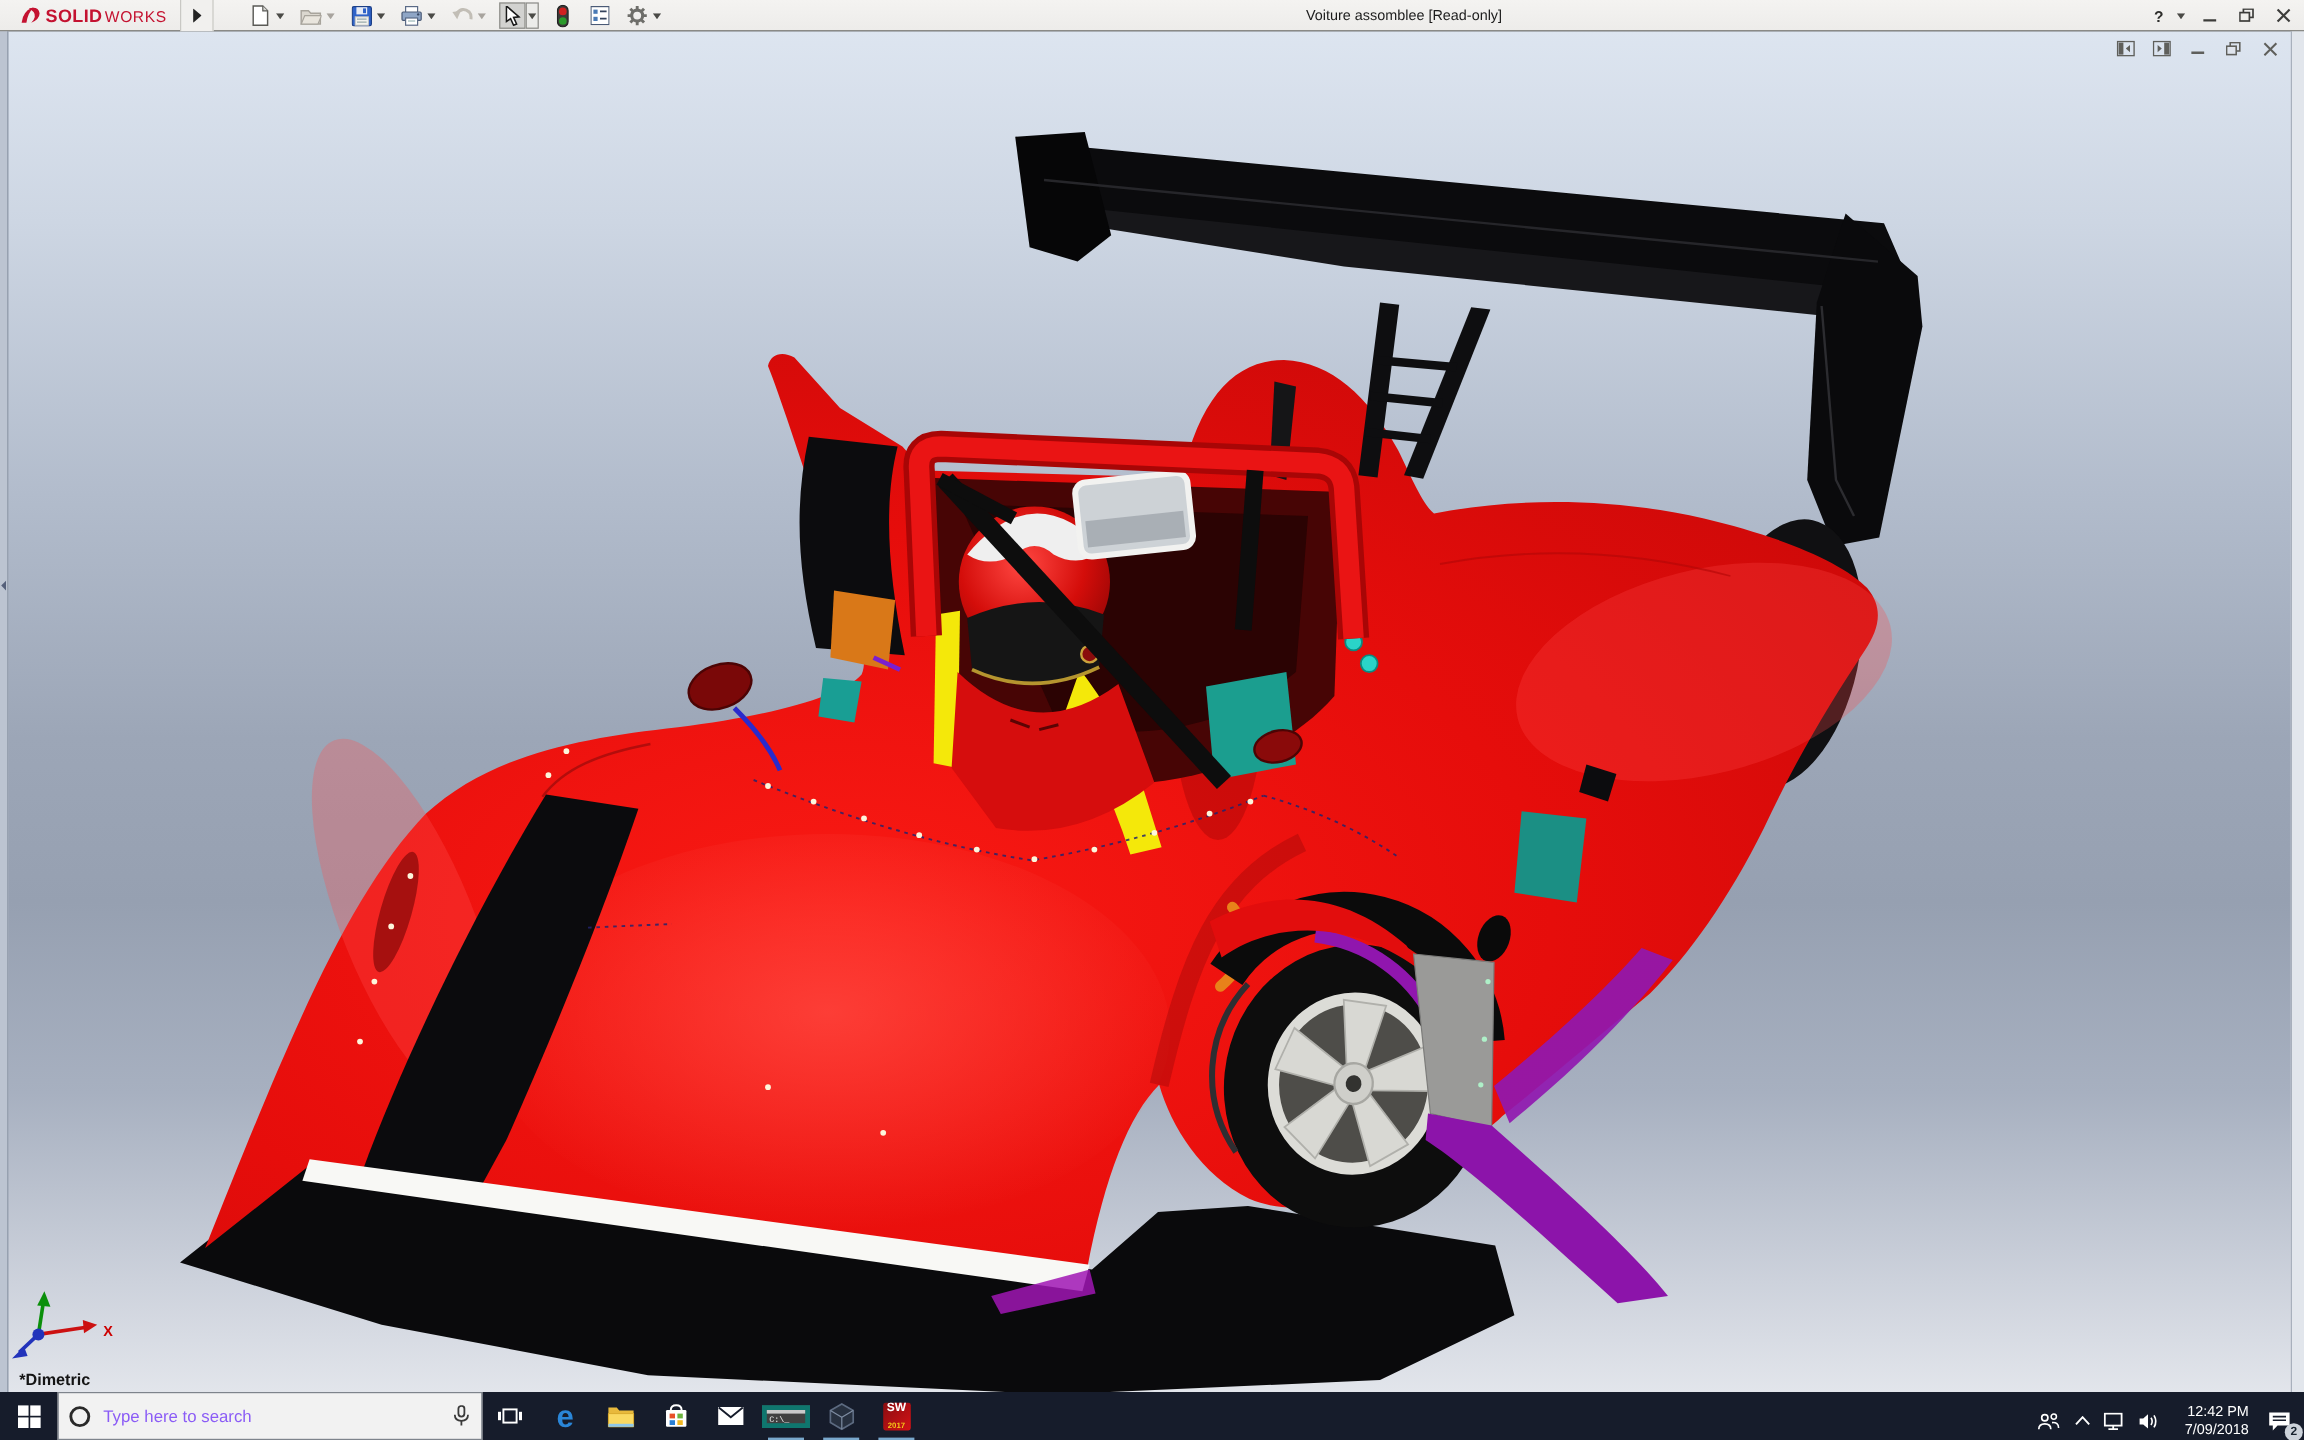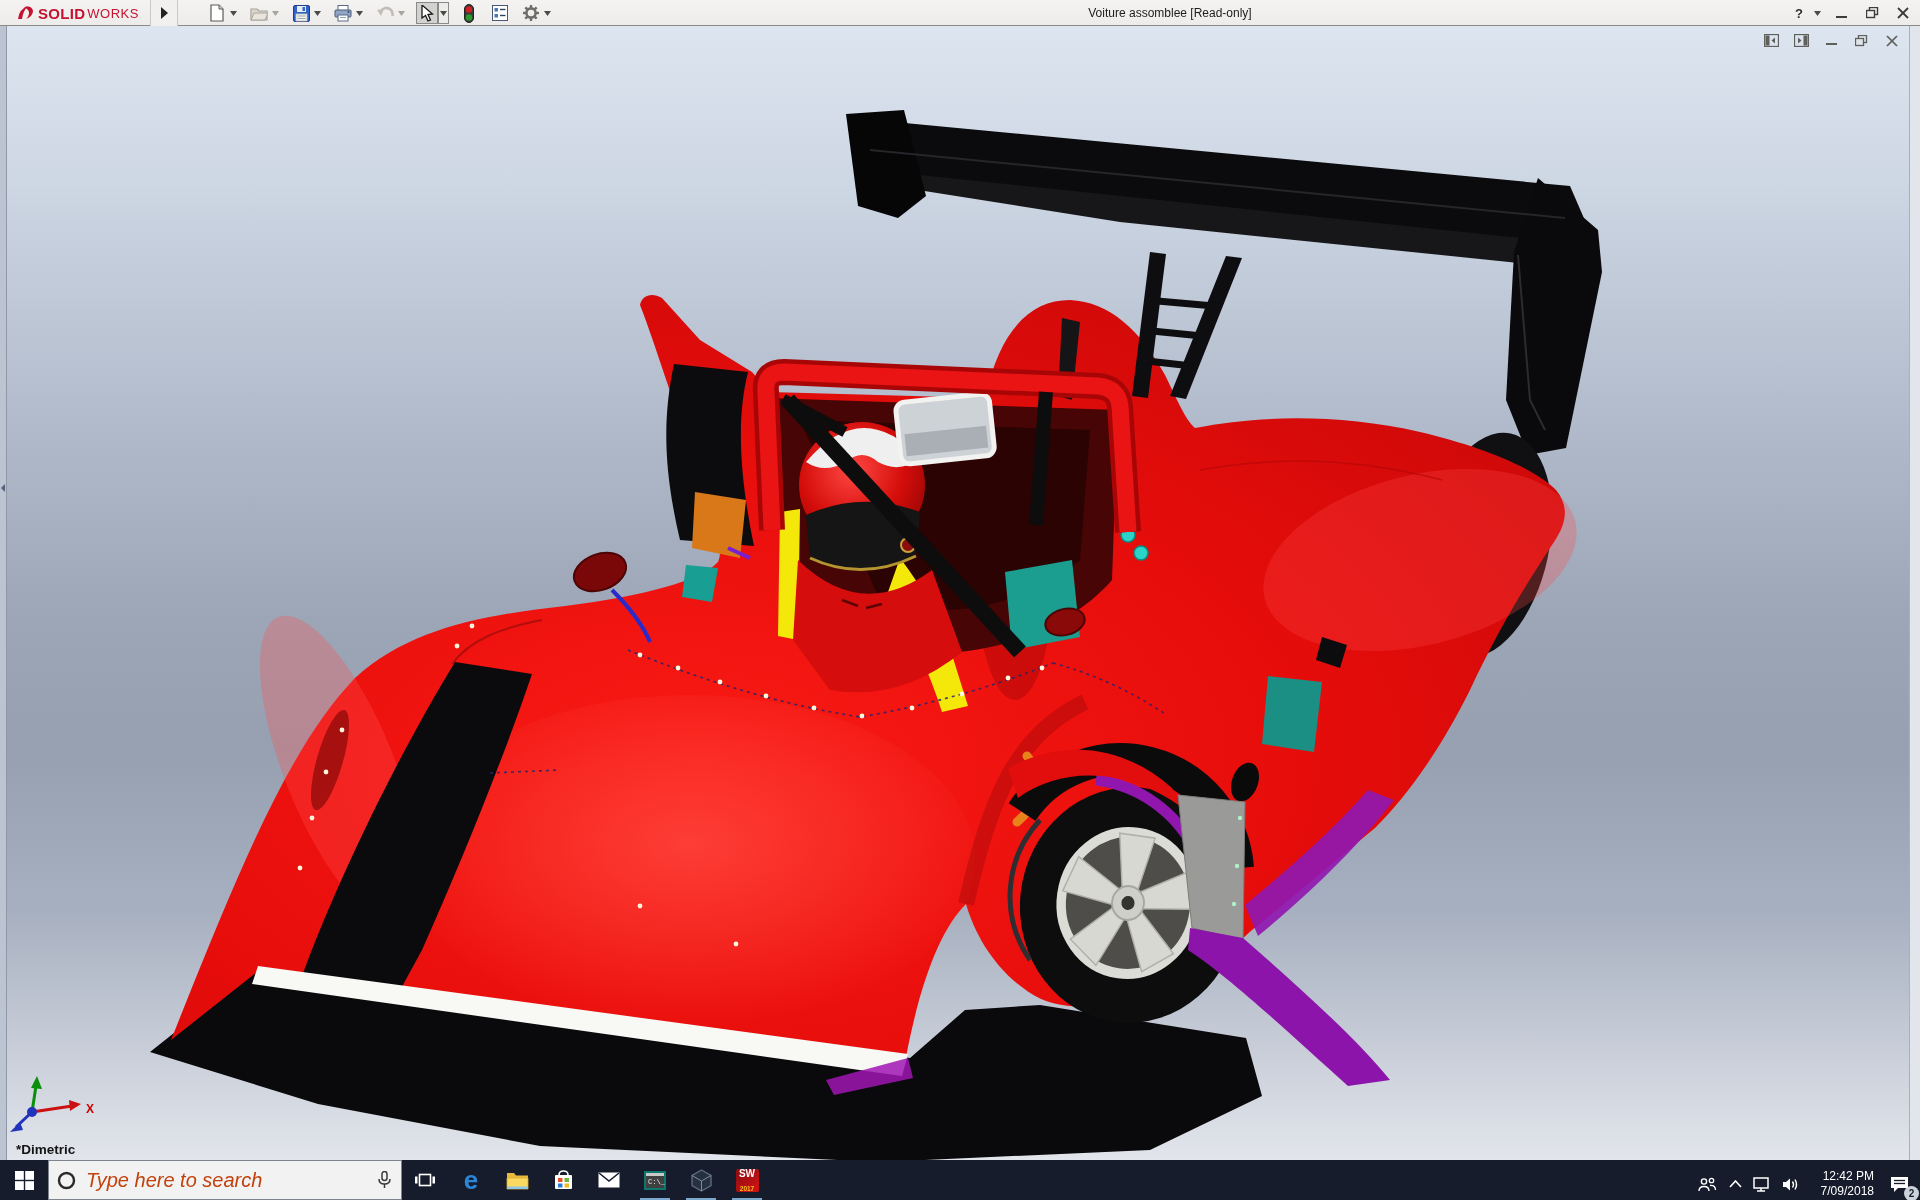--- a/index.html
+++ b/index.html
@@ -41,34 +41,34 @@
   .docctl { position:absolute; top:7px; right:20px; display:flex; align-items:center; gap:13px; }
   .dbtn { width:17px; height:15px; display:flex; align-items:center; justify-content:center; cursor:pointer; }
   .orient { position:absolute; left:16px; bottom:3px; font-size:13.5px; font-weight:700; color:#141414; }
 
   
   .taskbar { position:absolute; bottom:0; left:0; width:1920px; height:40px; background:#161c2b;
     display:flex; align-items:stretch; z-index:40; }
   .tb-start { width:48px; display:flex; align-items:center; justify-content:center; cursor:pointer; }
   .tb-search { width:354px; background:#f2f2f2; border:1px solid #7e848c; display:flex; align-items:center;
     padding:0 10px 0 8px; gap:10px; cursor:text; }
-  .tb-search .stext { flex:1; font-size:20px; color:#c2410c;font-style:italic; }
+  .tb-search .stext { flex:1; font-size:14px; color:#8b5cf6; }
   .tb-btn { width:46px; display:flex; align-items:center; justify-content:center; position:relative; cursor:pointer; }
   .tb-btn .under { position:absolute; bottom:0; left:8px; right:8px; height:2.5px; background:#79a8cc; }
   .tray { position:absolute; right:0; top:0; height:48px; display:flex; align-items:center; }
   .tr-btn { height:40px; display:flex; align-items:center; justify-content:center; cursor:pointer; }
   .clock { width:72px; text-align:right; color:#fff; font-size:12px; line-height:15px; cursor:pointer; padding-right:4px; }
   .badge { position:absolute; right:1px; bottom:3px; width:15px; height:15px; border-radius:50%;
     background:#ccd2da; color:#15202c; font-size:10px; font-weight:700;
     display:flex; align-items:center; justify-content:center; }
   .swicon { width:23px; height:23px; background:linear-gradient(135deg,#8a0d10,#d41216);
     display:flex; flex-direction:column; align-items:center; justify-content:space-between; border-radius:2px; }
   .swicon .l1 { color:#fff; font-weight:800; font-size:10px; line-height:10px; }
   .swicon .l2 { color:#f5c518; font-size:6.5px; line-height:7px; font-weight:700; }
-  .cmdicon { width:22px; height:19px; background:#404040; border:2px solid #0f766e; position:relative; }
+  .cmdicon { width:40px; height:19px; background:#404040; border:4px solid #0f766e; position:relative; }
   .cmdicon .bar { position:absolute; top:0; left:0; right:0; height:3px; background:#c9c9c9; }
   .cmdicon .txt { position:absolute; top:5px; left:2px; color:#eee; font-family:"Liberation Mono",monospace; font-size:7px; }
   .edge-e { color:#2a86d8; font-weight:800; font-size:26px; line-height:26px; }
 </style>
 </head>
 <body>
 
 <div class="screen">
 
   <header class="titlebar">

